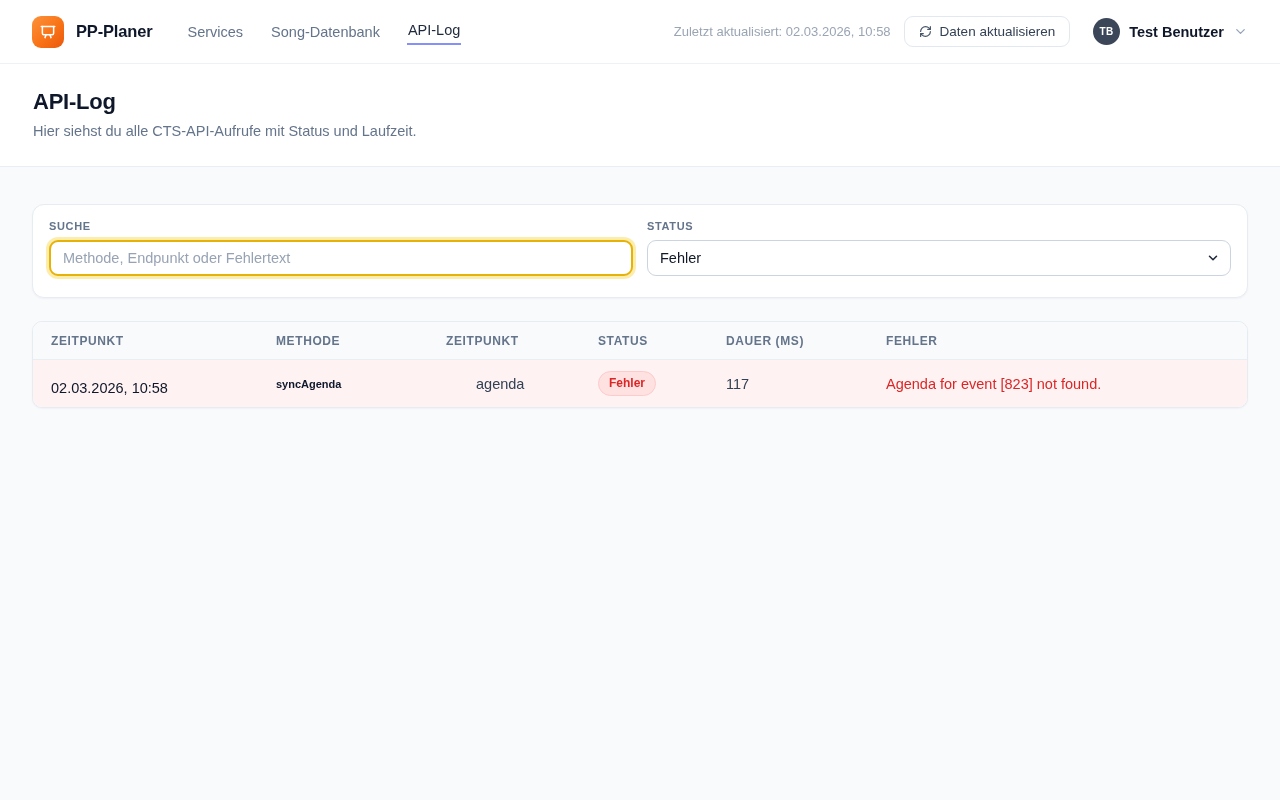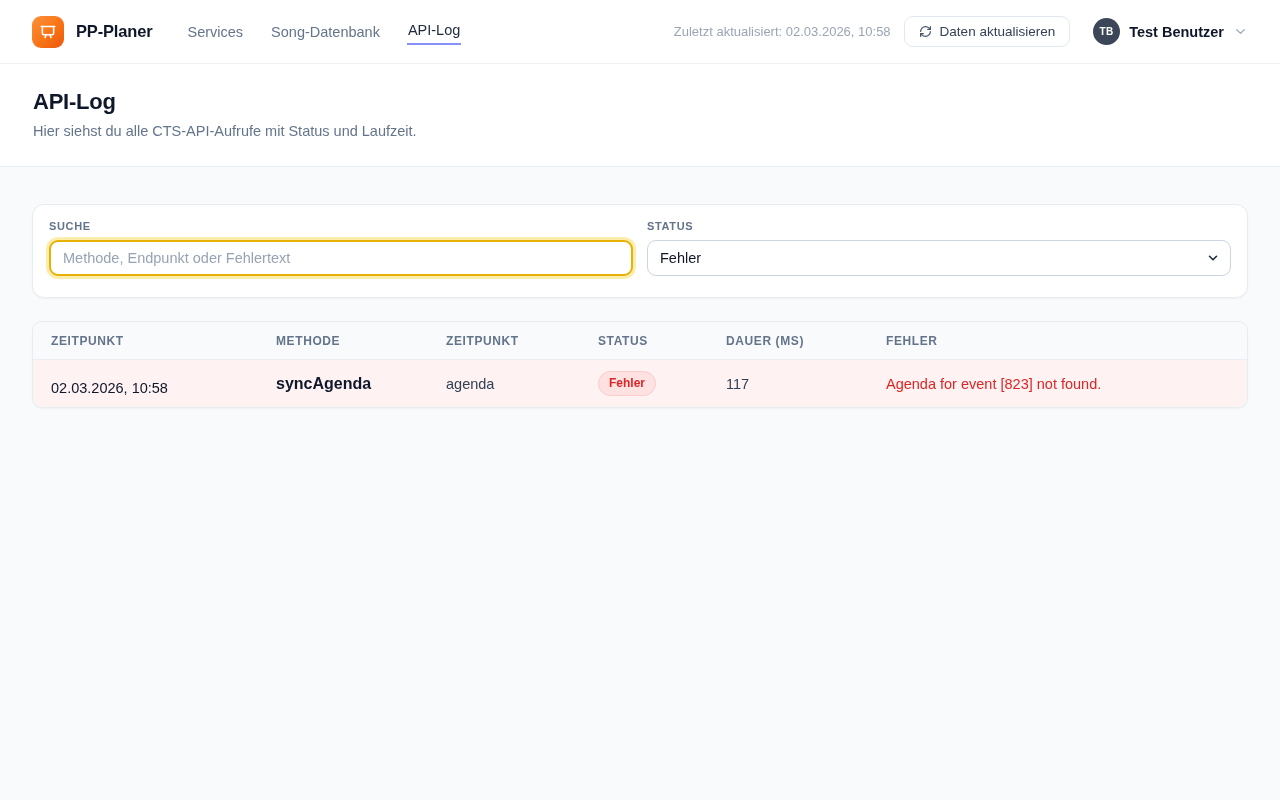--- a/index.html
+++ b/index.html
@@ -223,22 +223,22 @@
     font-weight: 700;
     letter-spacing: 0.05em;
     color: #64748b;
   }
   .trow {
     height: 47px;
     background: #fef2f2;
   }
   .td { font-size: 14.5px; color: #1e293b; }
   .td-zeit { color: #0f172a; margin-top: 8px; }
-  .td-methode { font-weight: 600; color: #0f172a; font-size: 16px; }
-  .td-endpunkt { color: #334155; }
+  .td-methode { font-weight: 600; color: #0f172a; font-size: 11px; }
+  .td-endpunkt { color: #334155; margin-left: 30px; }
   .td-dauer { color: #334155; }
   .td-fehler { color: #dc2626; }
   .badge-error {
     display: inline-block;
     padding: 4px 10px;
     border-radius: 999px;
     background: #fee2e2;
     border: 1px solid #fecaca;
     color: #dc2626;
     font-size: 12px;

